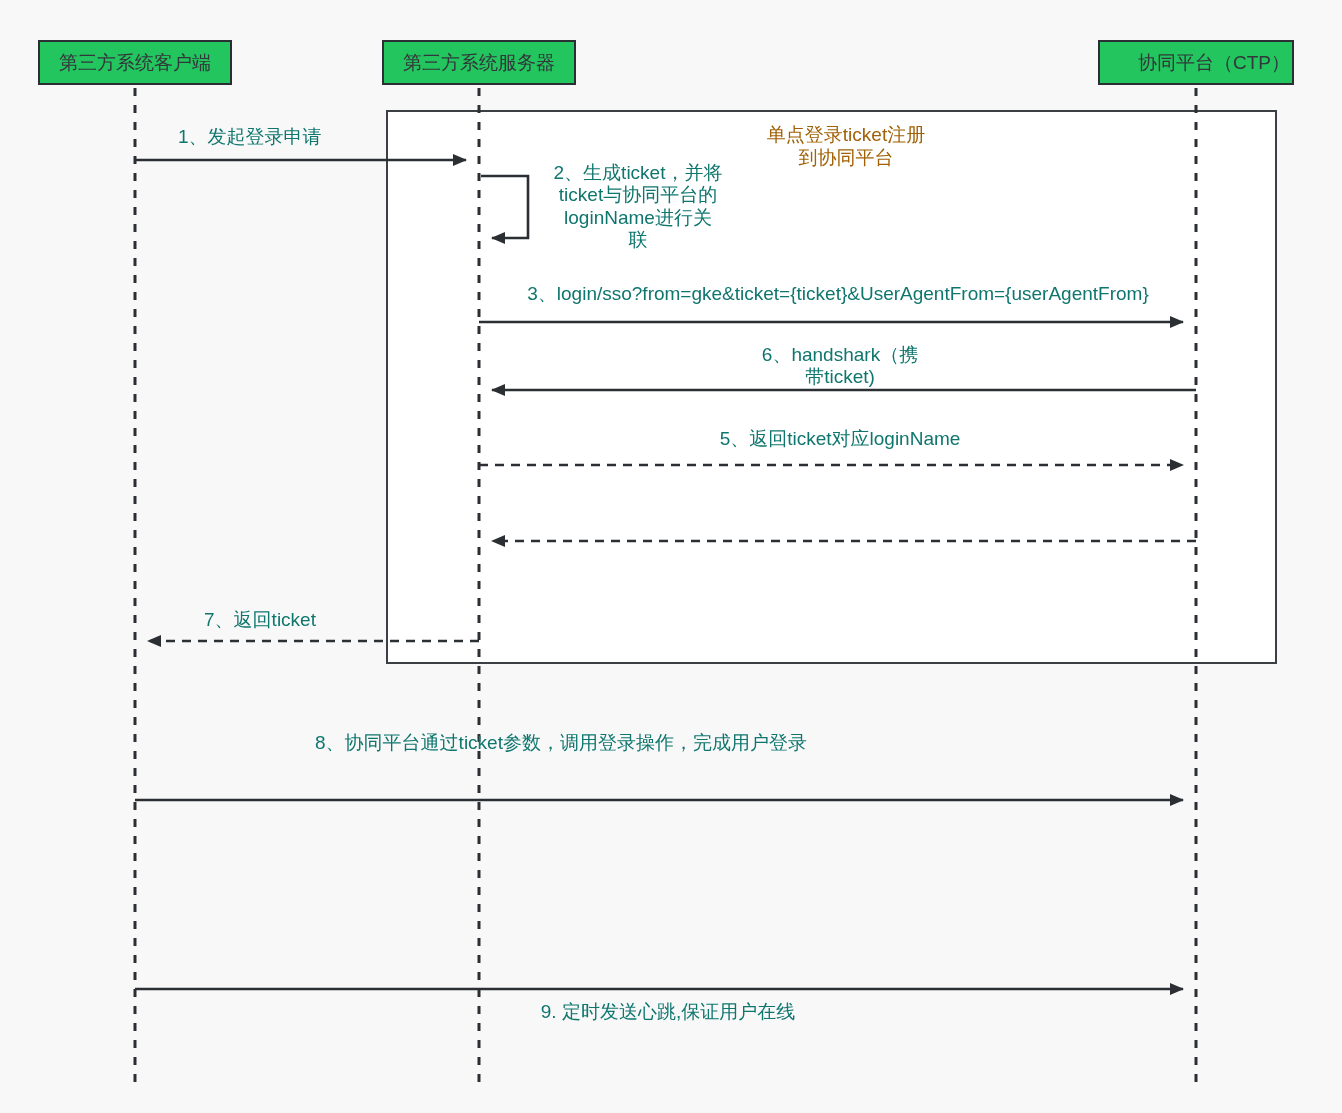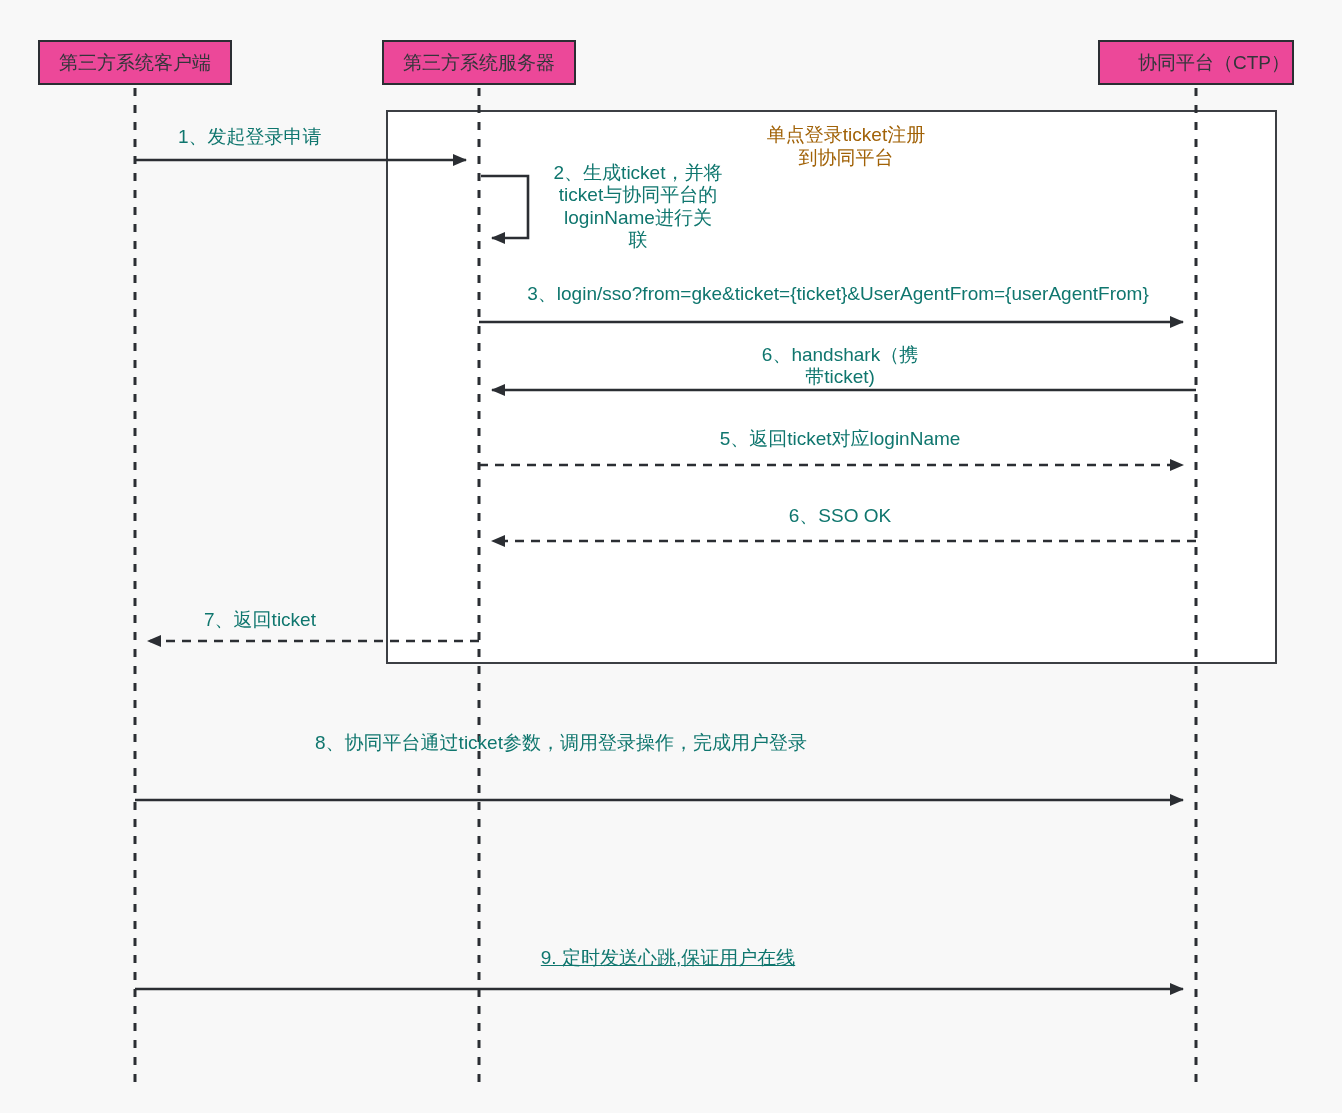--- a/index.html
+++ b/index.html
@@ -20,21 +20,21 @@
     position: absolute;
     left: 0;
     top: 0;
     width: 1342px;
     height: 1113px;
   }
   .lifeline-box {
     position: absolute;
     box-sizing: border-box;
     border: 2.5px solid #2b2e33;
-    background: #ec4899;
+    background: #22c55e;
     display: flex;
     align-items: center;
     justify-content: center;
     color: #33363b;
     font-size: 19px;
     line-height: 1.15;
     white-space: nowrap;
   }
   .msg-label {
     position: absolute;
@@ -149,21 +149,20 @@
 loginName进行关
 联</div>
 
   <div class="msg-label" style="left:483px; top:283px; width:710px;">3、login/sso?from=gke&amp;ticket={ticket}&amp;UserAgentFrom={userAgentFrom}</div>
 
   <div class="msg-label" style="left:720px; top:344px; width:240px;">6、handshark（携
 带ticket)</div>
 
   <div class="msg-label" style="left:640px; top:428px; width:400px;">5、返回ticket对应loginName</div>
 
-  <div class="msg-label" style="left:700px; top:505px; width:280px;">6、SSO OK</div>
 
   <div class="msg-label" style="left:130px; top:609px; width:260px;">7、返回ticket</div>
 
   <div class="msg-label" style="left:261px; top:732px; width:600px;">8、协同平台通过ticket参数，调用登录操作，完成用户登录</div>
 
-  <div class="msg-label" style="left:468px; top:947px; width:400px;text-decoration:underline;">9. 定时发送心跳,保证用户在线</div>
+  <div class="msg-label" style="left:468px; top:1001px; width:400px;">9. 定时发送心跳,保证用户在线</div>
 
 </div>
 
 </body></html>

